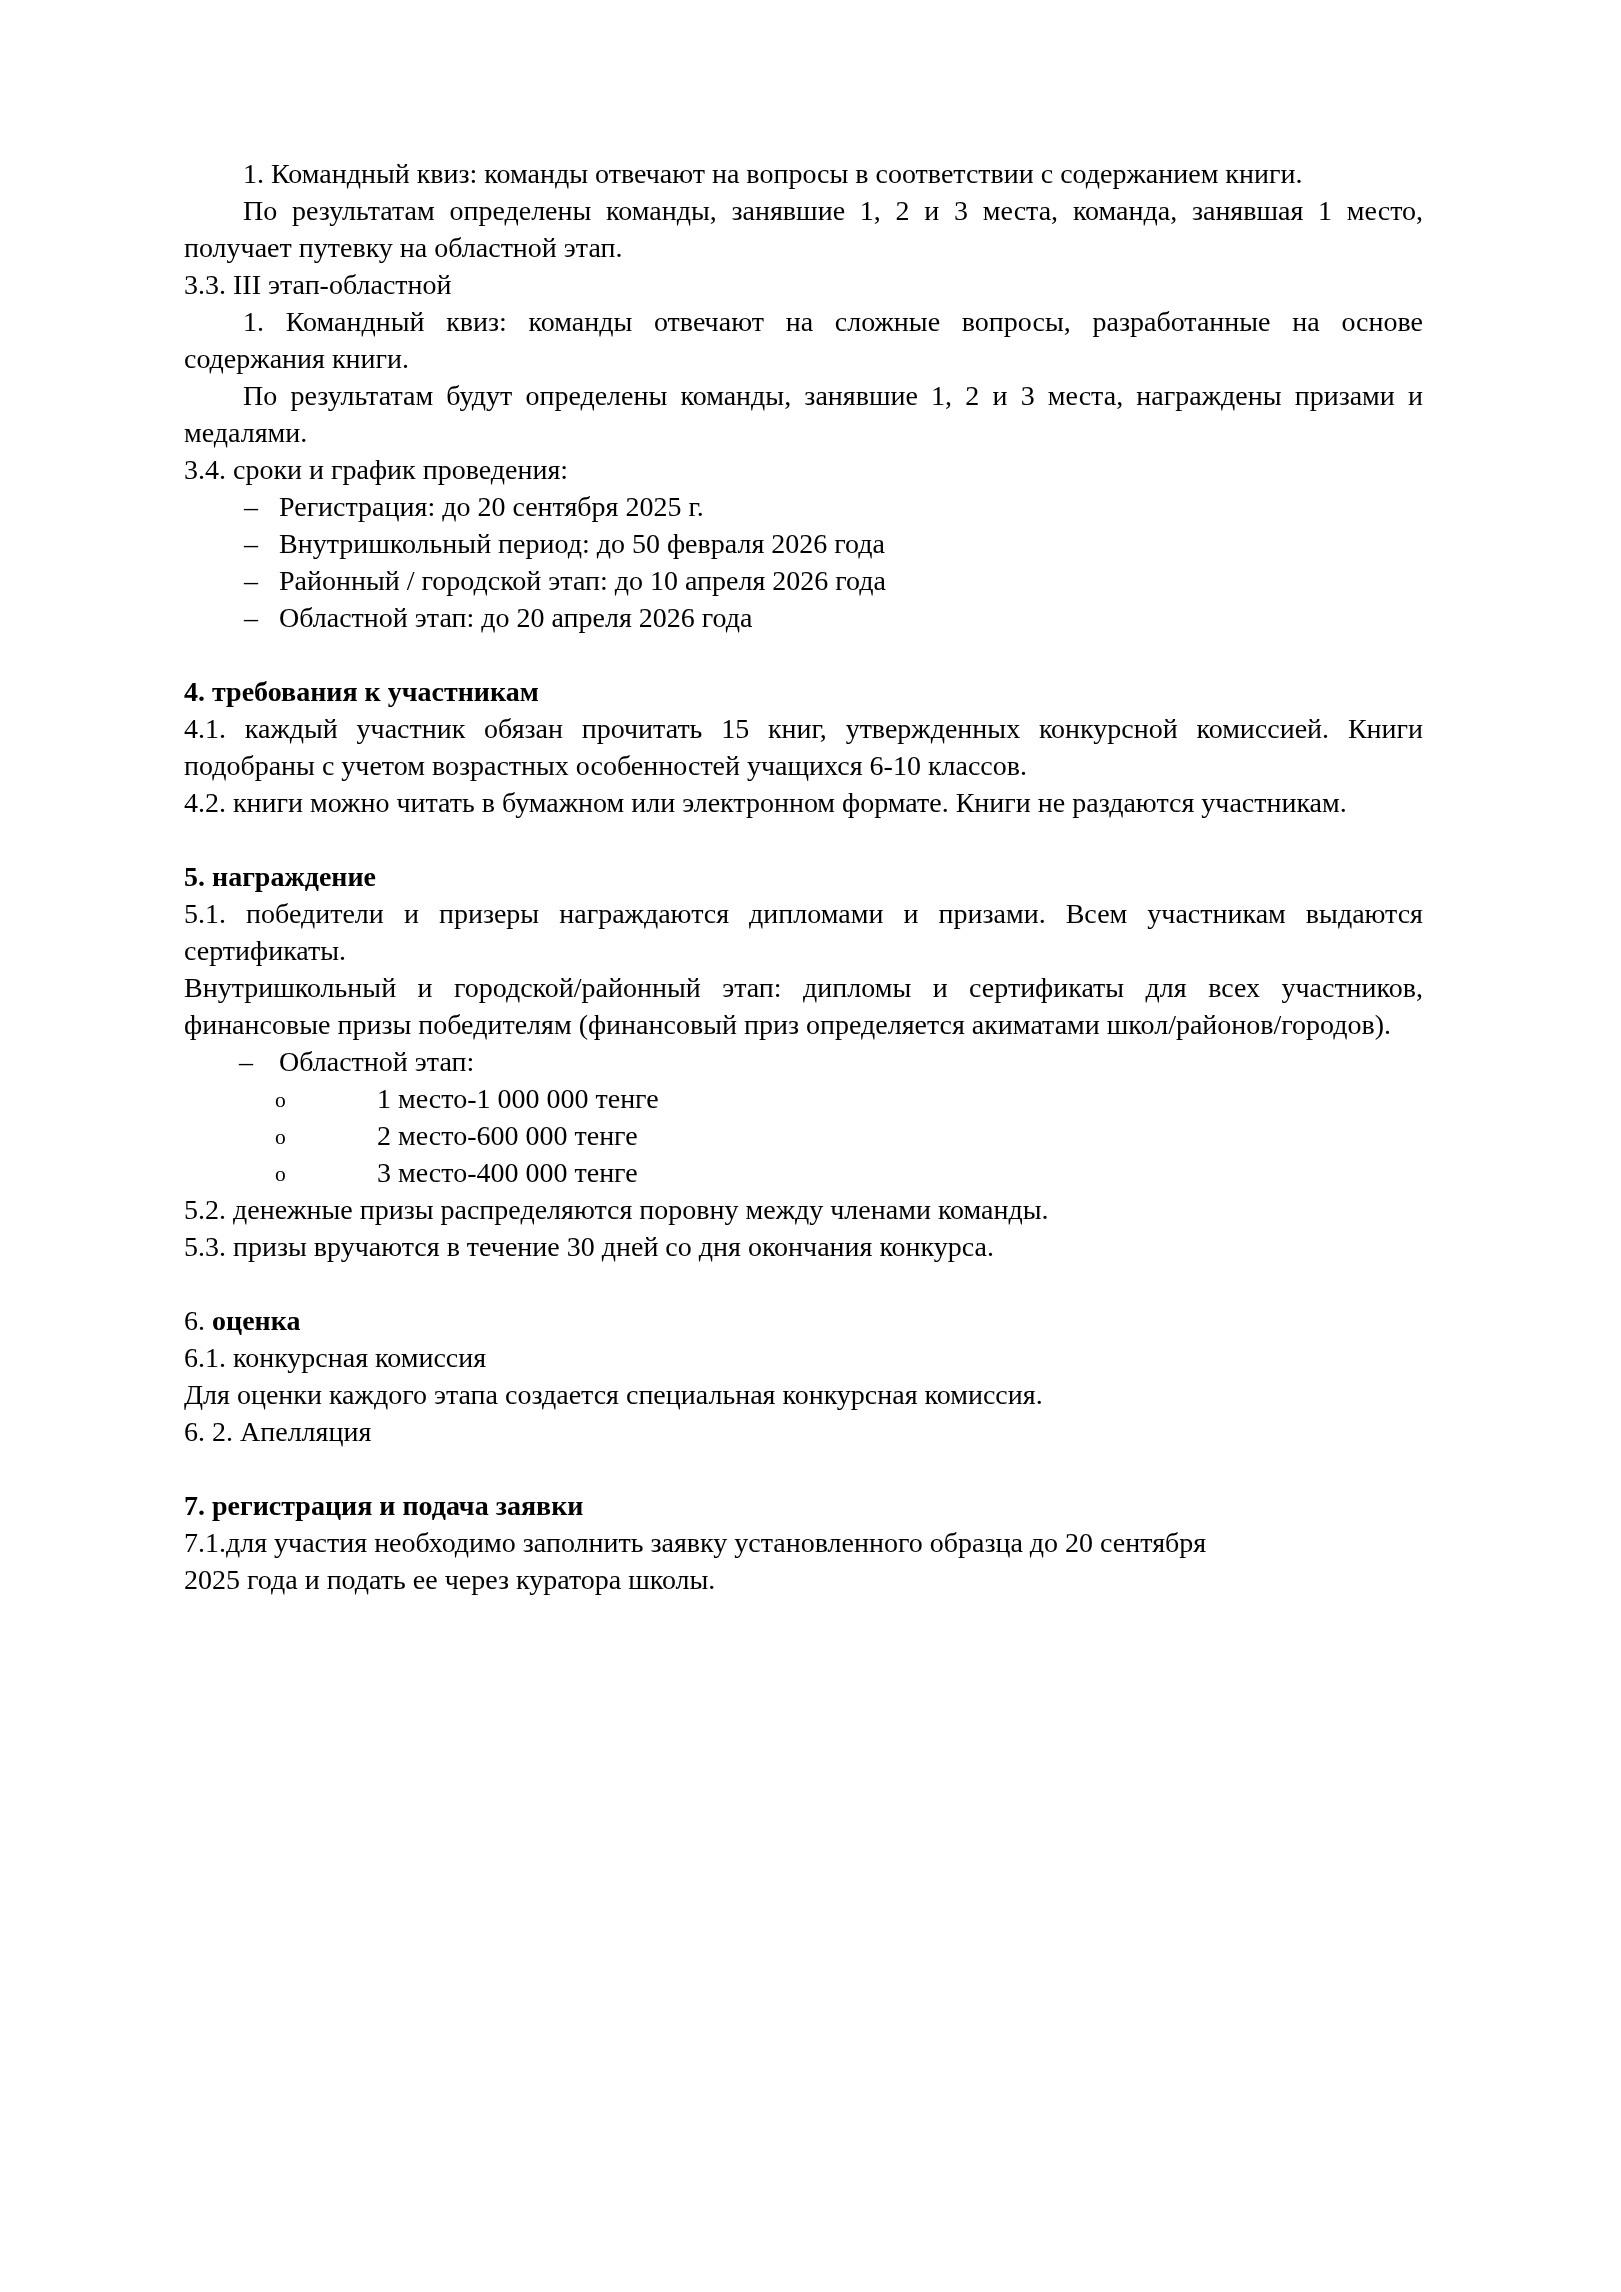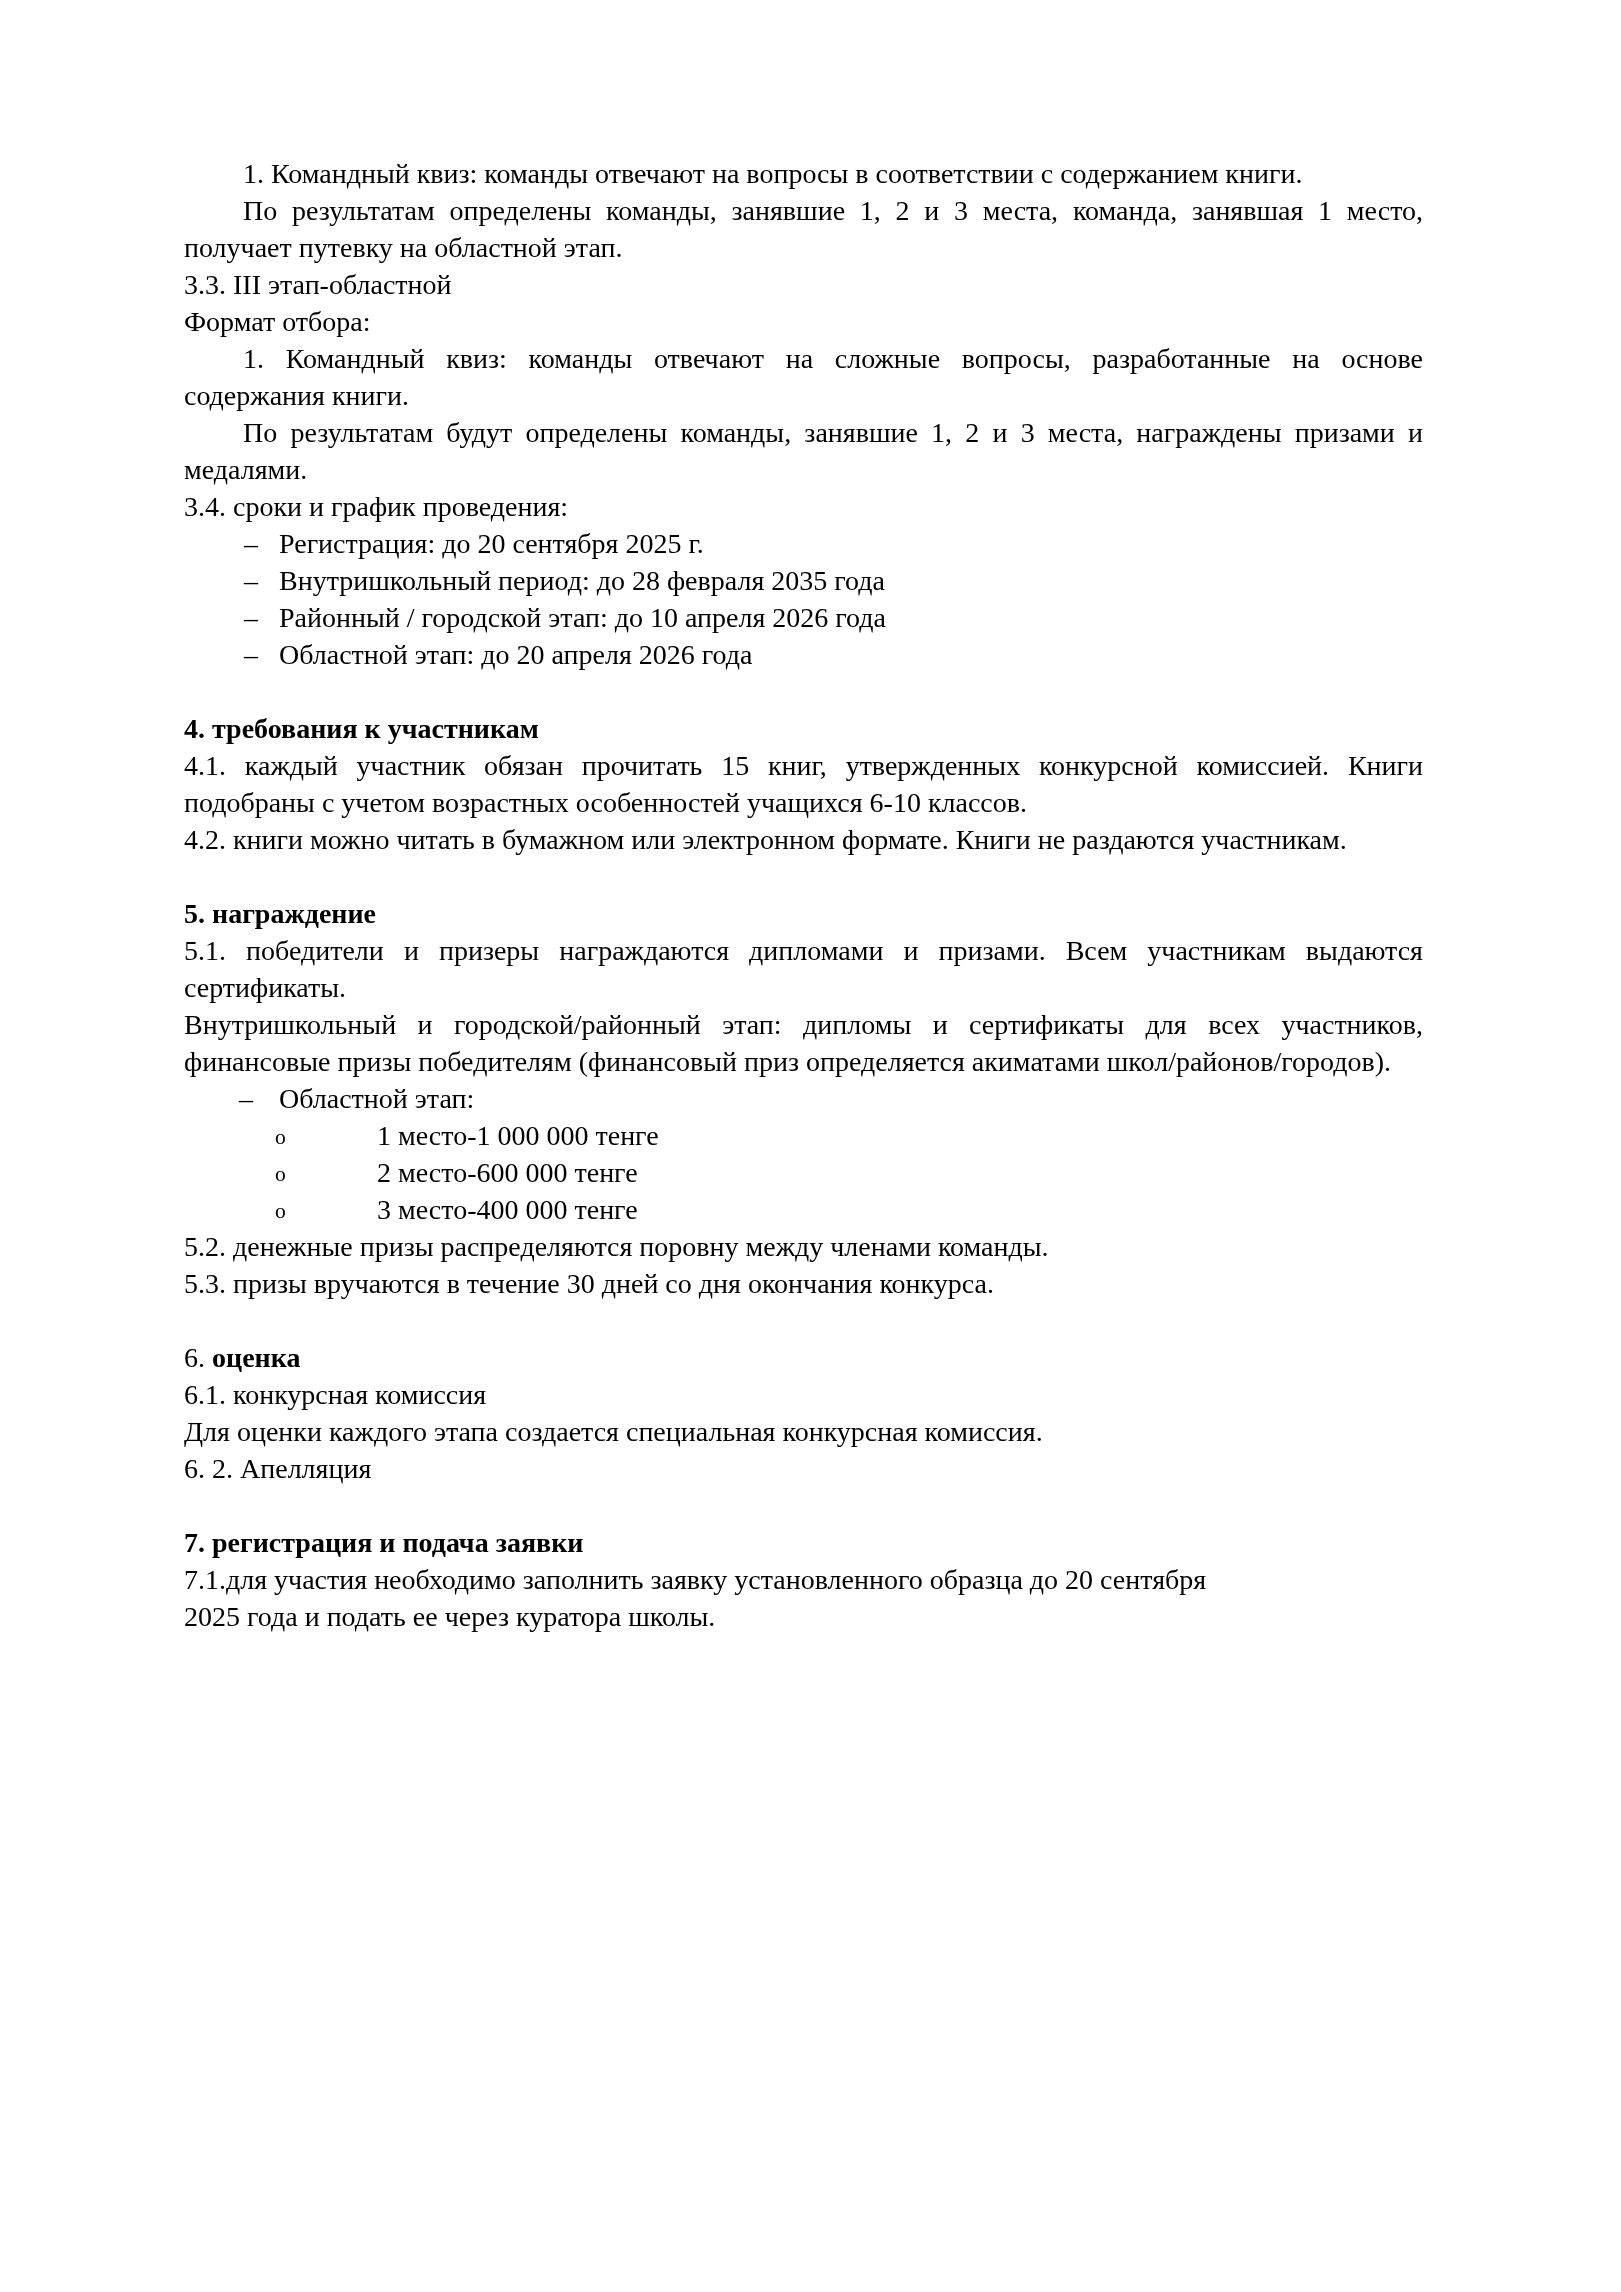--- a/index.html
+++ b/index.html
@@ -27,28 +27,27 @@
   .dash-item2 .mark { position: absolute; left: 55px; top: 0; }
 </style>
 </head>
 <body>
 
 <div class="page">
 
   <p class="just indent">1. Командный квиз: команды отвечают на вопросы в соответствии с содержанием книги.</p>
   <p class="just indent">По результатам определены команды, занявшие 1, 2 и 3 места, команда, занявшая 1 место, получает путевку на областной этап.</p>
   <p>3.3. III этап-областной</p>
-  <p>Формат отбора:</p>
   <p class="just indent">1. Командный квиз: команды отвечают на сложные вопросы, разработанные на основе содержания книги.</p>
   <p class="just indent">По результатам будут определены команды, занявшие 1, 2 и 3 места, награждены призами и медалями.</p>
   <p>3.4. сроки и график проведения:</p>
 
   <div>
     <p class="dash-item"><span class="mark">–</span><span>Регистрация: до 20 сентября 2025 г.</span></p>
-    <p class="dash-item"><span class="mark">–</span><span>Внутришкольный период: до 28 февраля 2035 года</span></p>
+    <p class="dash-item"><span class="mark">–</span><span>Внутришкольный период: до 50 февраля 2026 года</span></p>
     <p class="dash-item"><span class="mark">–</span><span>Районный / городской этап: до 10 апреля 2026 года</span></p>
     <p class="dash-item"><span class="mark">–</span><span>Областной этап: до 20 апреля 2026 года</span></p>
   </div>
 
   <div class="gap"></div>
 
   <p class="bold">4. требования к участникам</p>
   <p class="just">4.1. каждый участник обязан прочитать 15 книг, утвержденных конкурсной комиссией. Книги подобраны с учетом возрастных особенностей учащихся 6-10 классов.</p>
   <p class="just">4.2. книги можно читать в бумажном или электронном формате. Книги не раздаются участникам.</p>
 

